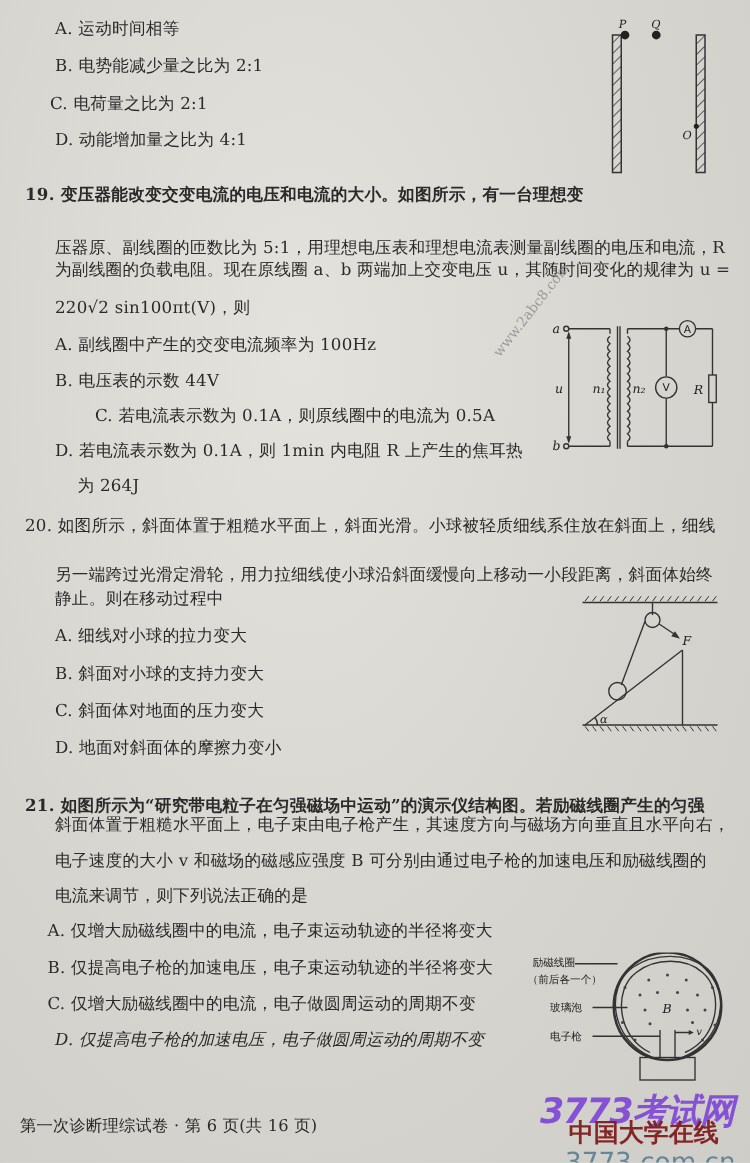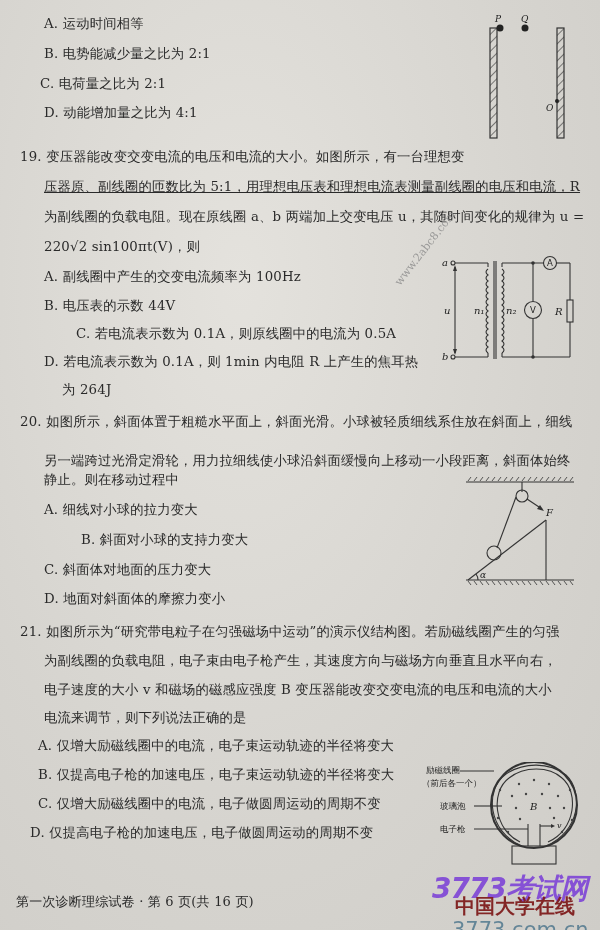--- a/index.html
+++ b/index.html
@@ -55,22 +55,22 @@
     <rect x="77" y="18" width="7" height="110" fill="url(#hatch)" stroke="#333" stroke-width="1.2"></rect>
     <circle cx="20" cy="18" r="3.5" fill="#222"></circle>
     <circle cx="45" cy="18" r="3.5" fill="#222"></circle>
     <circle cx="77" cy="91" r="2" fill="#222"></circle>
     <text x="15" y="12" font-size="9" font-style="italic" fill="#222" font-family="DejaVu Serif, serif">P</text>
     <text x="41" y="12" font-size="9" font-style="italic" fill="#222" font-family="DejaVu Serif, serif">Q</text>
     <text x="66" y="101" font-size="9" font-style="italic" fill="#222" font-family="DejaVu Serif, serif">O</text>
   </svg>
 </div>
 
-<div class="line" style="left:20px;top:148px;">19. 变压器能改变交变电流的电压和电流的大小。如图所示，有一台理想变</div>
-<div class="line" style="left:44px;top:178px;text-decoration:underline;">压器原、副线圈的匝数比为 5:1，用理想电压表和理想电流表测量副线圈的电压和电流，R</div>
+<div class="line" style="left:20px;top:148px;font-weight:bold;">19. 变压器能改变交变电流的电压和电流的大小。如图所示，有一台理想变</div>
+<div class="line" style="left:44px;top:190px;">压器原、副线圈的匝数比为 5:1，用理想电压表和理想电流表测量副线圈的电压和电流，R</div>
 <div class="line" style="left:44px;top:208px;">为副线圈的负载电阻。现在原线圈 a、b 两端加上交变电压 u，其随时间变化的规律为 u =</div>
 <div class="line" style="left:44px;top:238px;">220√2 sin100πt(V)，则</div>
 <div class="line" style="left:44px;top:268px;">A. 副线圈中产生的交变电流频率为 100Hz</div>
 <div class="line" style="left:44px;top:297px;">B. 电压表的示数 44V</div>
 <div class="line" style="left:44px;top:325px;margin-left:32px;">C. 若电流表示数为 0.1A，则原线圈中的电流为 0.5A</div>
 <div class="line" style="left:44px;top:353px;">D. 若电流表示数为 0.1A，则 1min 内电阻 R 上产生的焦耳热</div>
 <div class="line" style="left:62px;top:381px;">为 264J</div>
 
 <div class="wm-diag">www.2abc8.com</div>
 
@@ -122,21 +122,21 @@
       <text x="110" y="11">A</text>
       <text x="93" y="58">V</text>
     </g>
   </svg>
 </div>
 
 <div class="line" style="left:20px;top:413px;">20. 如图所示，斜面体置于粗糙水平面上，斜面光滑。小球被轻质细线系住放在斜面上，细线</div>
 <div class="line" style="left:44px;top:452px;">另一端跨过光滑定滑轮，用力拉细线使小球沿斜面缓慢向上移动一小段距离，斜面体始终</div>
 <div class="line" style="left:44px;top:471px;text-align:center;">静止。则在移动过程中</div>
 <div class="line" style="left:44px;top:501px;">A. 细线对小球的拉力变大</div>
-<div class="line" style="left:44px;top:531px;margin-left:37px;">B. 斜面对小球的支持力变大</div>
+<div class="line" style="left:44px;top:531px;">B. 斜面对小球的支持力变大</div>
 <div class="line" style="left:44px;top:561px;">C. 斜面体对地面的压力变大</div>
 <div class="line" style="left:44px;top:590px;">D. 地面对斜面体的摩擦力变小</div>
 
 <div class="fig" style="left:462px;top:476px;">
   <svg width="120" height="115" viewBox="0 0 120 115">
     <g stroke="#333" stroke-width="1.1" fill="none">
       <line x1="4" y1="6" x2="112" y2="6"></line>
       <g stroke-width="0.8">
         <line x1="6" y1="5" x2="9" y2="1"></line>
           <line x1="12" y1="5" x2="15" y2="1"></line>
@@ -188,28 +188,28 @@
       </g>
       <circle cx="32" cy="77" r="7"></circle>
       <path d="M16,104 A10,10 0 0,0 14,98"></path>
     </g>
     <polygon points="82,35 75,33 78,29" fill="#333"></polygon>
     <text x="84" y="40" font-family="DejaVu Serif, serif" font-size="10" font-style="italic" fill="#222">F</text>
     <text x="18" y="102" font-family="DejaVu Serif, serif" font-size="9" font-style="italic" fill="#222">α</text>
   </svg>
 </div>
 
-<div class="line" style="left:20px;top:623px;">21. 如图所示为“研究带电粒子在匀强磁场中运动”的演示仪结构图。若励磁线圈产生的匀强</div>
-<div class="line" style="left:44px;top:652px;">为副线圈的负载电阻，电子束由电子枪产生，其速度方向与磁场方向垂直且水平向右，</div>
-<div class="line" style="left:44px;top:681px;">电子速度的大小 v 和磁场的磁感应强度 B 变压器能改变交变电流的电压和电流的大小</div>
+<div class="line" style="left:20px;top:637px;font-weight:bold;">21. 如图所示为“研究带电粒子在匀强磁场中运动”的演示仪结构图。若励磁线圈产生的匀强</div>
+<div class="line" style="left:44px;top:652px;">斜面体置于粗糙水平面上，电子束由电子枪产生，其速度方向与磁场方向垂直且水平向右，</div>
+<div class="line" style="left:44px;top:681px;">电子速度的大小 v 和磁场的磁感应强度 B 可分别由通过电子枪的加速电压和励磁线圈的</div>
 <div class="line" style="left:44px;top:709px;">电流来调节，则下列说法正确的是</div>
 <div class="line" style="left:38px;top:737px;">A. 仅增大励磁线圈中的电流，电子束运动轨迹的半径将变大</div>
 <div class="line" style="left:38px;top:766px;">B. 仅提高电子枪的加速电压，电子束运动轨迹的半径将变大</div>
 <div class="line" style="left:38px;top:795px;">C. 仅增大励磁线圈中的电流，电子做圆周运动的周期不变</div>
-<div class="line" style="left:30px;top:824px;">D. 仅提高电子枪的加速电压，电子做圆周运动的周期不变</div>
+<div class="line" style="left:44px;top:824px;font-style:italic;">D. 仅提高电子枪的加速电压，电子做圆周运动的周期不变</div>
 
 <div class="fig" style="left:424px;top:762px;">
   <svg width="160" height="105" viewBox="0 0 160 105">
     <g stroke="#333" stroke-width="1.1" fill="none">
       <circle cx="110" cy="43" r="43" stroke-width="2"></circle>
       <path d="M96,80 C70,68 66,30 85,16 C100,4 125,4 138,16 C155,30 152,68 124,80"></path>
       <path d="M98,84 C64,70 60,28 82,12 C100,0 125,0 142,13 C160,30 156,70 122,84"></path>
       <line x1="104" y1="62" x2="104" y2="84"></line>
       <line x1="116" y1="62" x2="116" y2="84"></line>
       <rect x="88" y="84" width="44" height="18"></rect>

